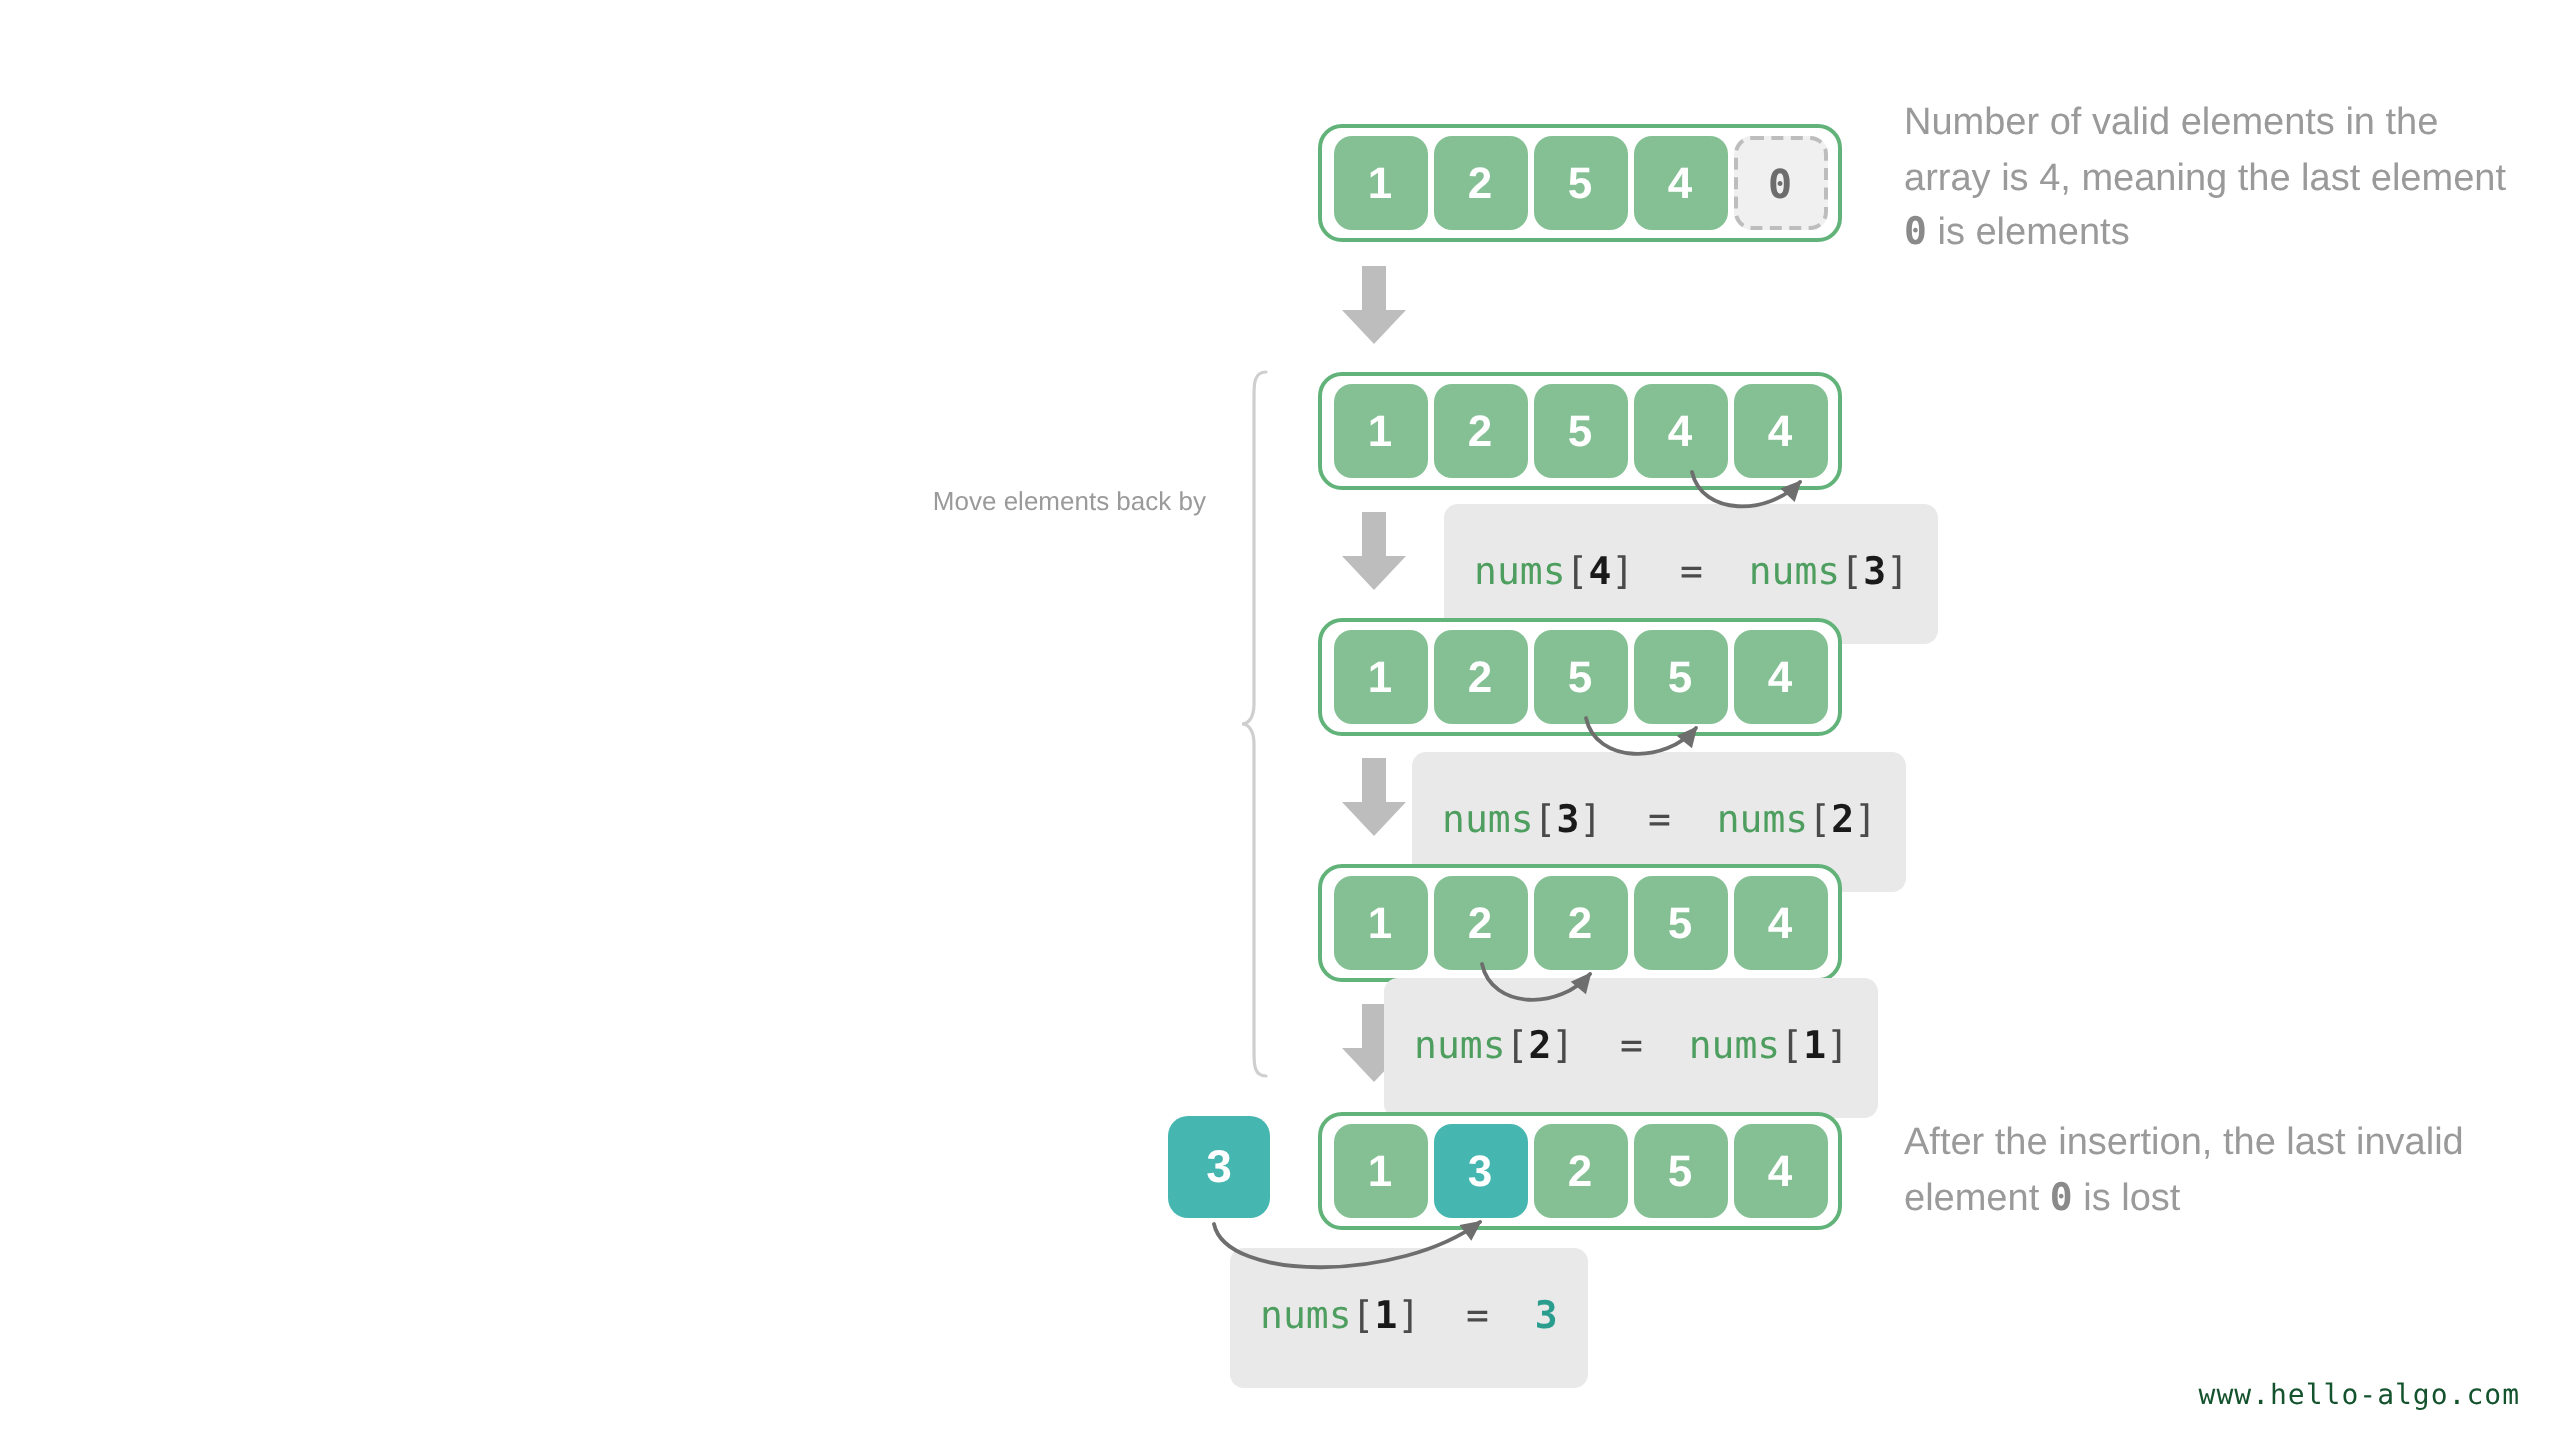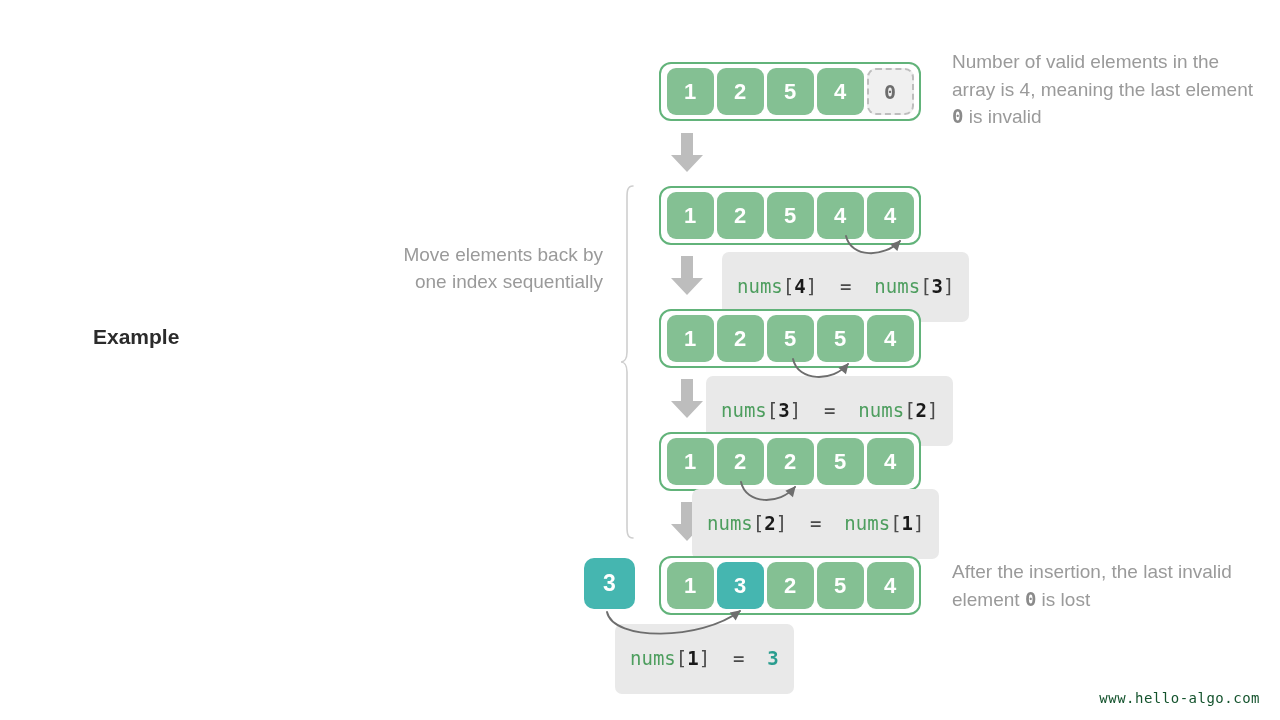--- a/index.html
+++ b/index.html
@@ -45,21 +45,21 @@
     font-weight: bold;
   }
 
   
   #move-caption {
     position: absolute;
     left: 300px;
     top: 242px;
     width: 303px;
     text-align: right;
-    font-size: 19px;
+    font-size: 13px;
     line-height: 1.42;
     color: #9a9a9a;
   }
 
   
   #brace {
     position: absolute;
     left: 620px;
     top: 184px;
     width: 16px;
@@ -173,26 +173,24 @@
     font-family: "DejaVu Sans Mono", monospace;
     font-size: 14px;
     color: #14532d;
     letter-spacing: 0.5px;
   }
 </style>
 </head>
 <body>
 
 <div id="example-block">
-  <div id="example-title">Example</div>
 </div>
 
 <div id="move-caption">
   <div>Move elements back by</div>
-  <div>one index sequentially</div>
 </div>
 
 <svg id="brace" viewBox="0 0 16 356">
   <path d="M13 2 C7 2 7 8 7 14 L7 168 C7 175 4 178 1 178 C4 178 7 181 7 188 L7 342 C7 348 7 354 13 354" fill="none" stroke="#cfcfcf" stroke-width="1.6" stroke-linecap="round"></path>
 </svg>
 
 <div class="array-row" style="left:659px; top:62px;">
   <div class="array-box">
     <div class="cell">1</div>
     <div class="cell">2</div>
@@ -286,20 +284,20 @@
   <path d="M846 236 C851 258 884 258 900 241" fill="none" stroke="#6e6e6e" stroke-width="1.9" stroke-linecap="round" marker-end="url(#ah)"></path>
 
   <path d="M793 359 C798 382 833 382 848 364" fill="none" stroke="#6e6e6e" stroke-width="1.9" stroke-linecap="round" marker-end="url(#ah)"></path>
 
   <path d="M741 482 C746 505 780 505 795 487" fill="none" stroke="#6e6e6e" stroke-width="1.9" stroke-linecap="round" marker-end="url(#ah)"></path>
 
   <path d="M607 612 C613 641 700 641 740 611" fill="none" stroke="#6e6e6e" stroke-width="1.9" stroke-linecap="round" marker-end="url(#ah)"></path>
 </svg>
 
 <div class="note" style="left:952px; top:48px; width:312px;">
-  <span>Number of valid elements in the array is 4, meaning the last element </span><span class="mono0">0</span><span> is invalid</span>
+  <span>Number of valid elements in the array is 4, meaning the last element </span><span class="mono0">0</span><span> is elements</span>
 </div>
 
 <div class="note" style="left:952px; top:558px; width:312px;">
   <span>After the insertion, the last invalid element </span><span class="mono0">0</span><span> is lost</span>
 </div>
 
 <div id="watermark">www.hello-algo.com</div>
 
 </body></html>

